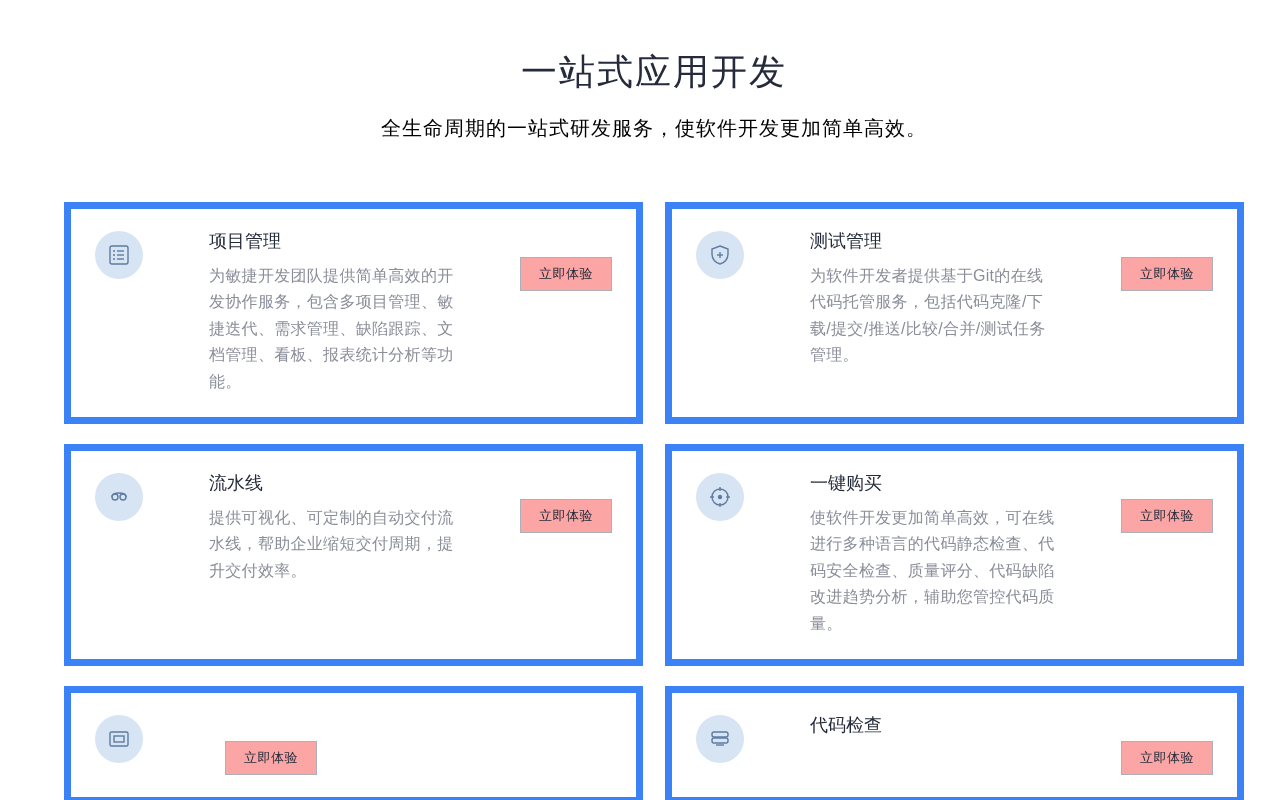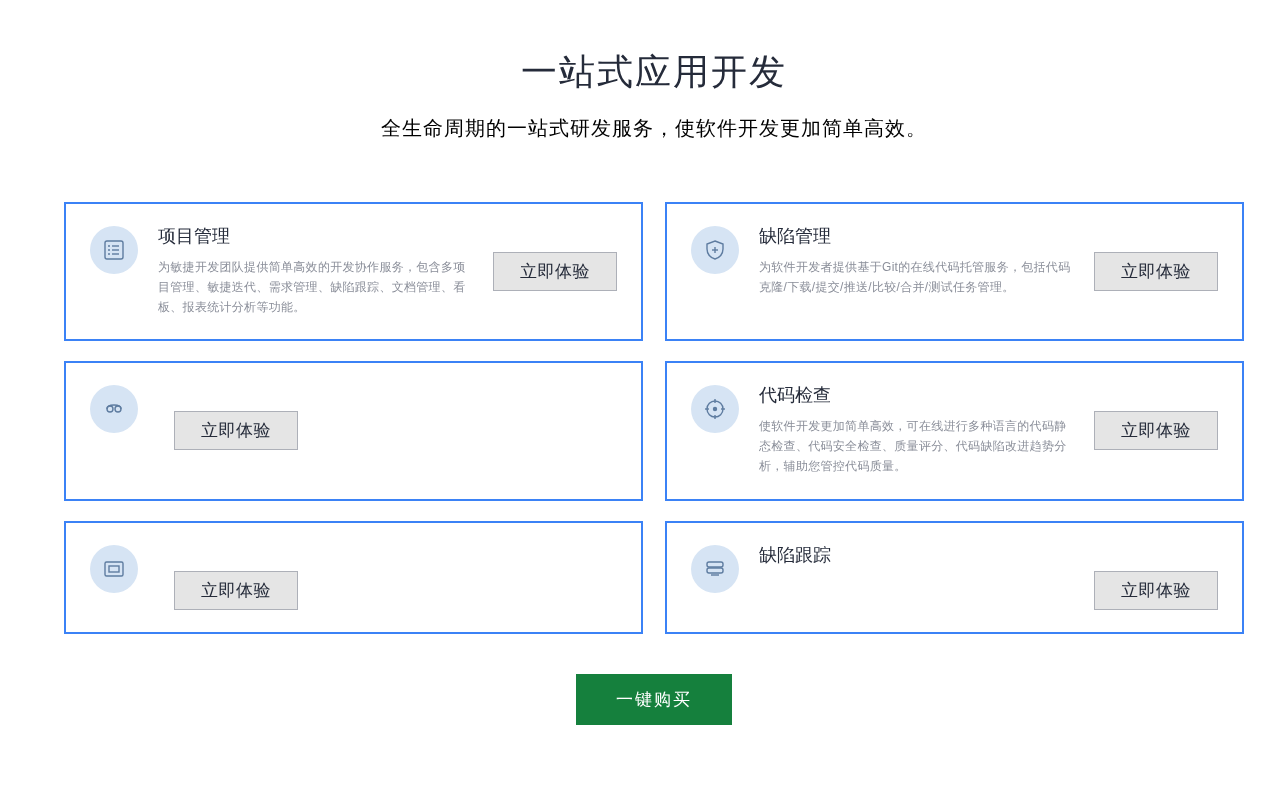--- a/index.html
+++ b/index.html
@@ -31,25 +31,26 @@
   }
   .grid {
     width: 1180px;
     margin: 60px auto 0;
     display: grid;
     grid-template-columns: 1fr 1fr;
     column-gap: 22px;
     row-gap: 20px;
   }
   .card {
-    border: 2px solid #3b82f6;
+    border: 7px solid #3b82f6;
     padding: 20px 24px 22px 24px;
     display: flex;
     align-items: flex-start;
     min-height: 110px;
+    gap: 46px;
   }
   .icon-circle {
     width: 48px;
     height: 48px;
     border-radius: 50%;
     background: #d6e4f4;
     flex: 0 0 48px;
     display: flex;
     align-items: center;
     justify-content: center;
@@ -58,38 +59,38 @@
   }
   .icon-circle svg { width: 24px; height: 24px; }
   .card-body { flex: 1 1 auto; }
   .card-title {
     font-size: 18px;
     color: #252b3a;
     font-weight: 400;
     margin-bottom: 10px;
   }
   .card-desc {
-    font-size: 12px;
+    font-size: 16px;
     color: #8a8e99;
     line-height: 1.65;
     max-width: 350px;
     letter-spacing: 0.3px;
   }
   .card-action {
     flex: 0 0 auto;
     margin-left: 16px;
     padding-top: 28px;
   }
   .btn-outline {
     display: inline-block;
     border: 1px solid #adb0b8;
     color: #252b3a;
-    font-size: 17px;
-    padding: 7px 26px;
-    background: #e5e5e5;
+    font-size: 13px;
+    padding: 7px 18px;
+    background: #fca5a5;
     cursor: pointer;
     letter-spacing: 0.5px;
   }
   .cta-row {
     text-align: center;
     margin-top: 40px;
   }
   .btn-primary {
     display: inline-block;
     background: #15803d;
@@ -134,54 +135,58 @@
 
     <div class="card">
       <div class="icon-circle">
         <svg viewBox="0 0 24 24" fill="none" stroke="#5e7ca0" stroke-width="1.4">
           <path d="M12 3 L20 6 V11 C20 16 16.5 20 12 21 C7.5 20 4 16 4 11 V6 Z"></path>
           <line x1="12" y1="9" x2="12" y2="15"></line>
           <line x1="9" y1="12" x2="15" y2="12"></line>
         </svg>
       </div>
       <div class="card-body">
-        <div class="card-title">缺陷管理</div>
+        <div class="card-title">测试管理</div>
         <div class="card-desc">为软件开发者提供基于Git的在线代码托管服务，包括代码克隆/下载/提交/推送/比较/合并/测试任务管理。</div>
       </div>
       <div class="card-action">
         <button class="btn-outline">立即体验</button>
       </div>
     </div>
 
     <div class="card">
       <div class="icon-circle">
         <svg viewBox="0 0 24 24" fill="none" stroke="#5e7ca0" stroke-width="1.4">
           <circle cx="8" cy="12" r="3"></circle>
           <circle cx="16" cy="12" r="3"></circle>
           <path d="M5 12 C5 9 8 8 12 8 C16 8 19 9 19 12"></path>
         </svg>
+      </div>
+      <div class="card-body">
+        <div class="card-title">流水线</div>
+        <div class="card-desc">提供可视化、可定制的自动交付流水线，帮助企业缩短交付周期，提升交付效率。</div>
       </div>
       <div class="card-action">
         <button class="btn-outline">立即体验</button>
       </div>
     </div>
 
     <div class="card">
       <div class="icon-circle">
         <svg viewBox="0 0 24 24" fill="none" stroke="#5e7ca0" stroke-width="1.4">
           <circle cx="12" cy="12" r="8"></circle>
           <line x1="12" y1="2" x2="12" y2="6"></line>
           <line x1="12" y1="18" x2="12" y2="22"></line>
           <line x1="2" y1="12" x2="6" y2="12"></line>
           <line x1="18" y1="12" x2="22" y2="12"></line>
           <circle cx="12" cy="12" r="1.5" fill="#5e7ca0"></circle>
         </svg>
       </div>
       <div class="card-body">
-        <div class="card-title">代码检查</div>
+        <div class="card-title">一键购买</div>
         <div class="card-desc">使软件开发更加简单高效，可在线进行多种语言的代码静态检查、代码安全检查、质量评分、代码缺陷改进趋势分析，辅助您管控代码质量。</div>
       </div>
       <div class="card-action">
         <button class="btn-outline">立即体验</button>
       </div>
     </div>
 
     <div class="card">
       <div class="icon-circle">
         <svg viewBox="0 0 24 24" fill="none" stroke="#5e7ca0" stroke-width="1.4">
@@ -196,21 +201,21 @@
 
     <div class="card">
       <div class="icon-circle">
         <svg viewBox="0 0 24 24" fill="none" stroke="#5e7ca0" stroke-width="1.4">
           <rect x="4" y="5" width="16" height="5" rx="2"></rect>
           <rect x="4" y="11" width="16" height="5" rx="2"></rect>
           <line x1="8" y1="18" x2="16" y2="18"></line>
         </svg>
       </div>
       <div class="card-body">
-        <div class="card-title">缺陷跟踪</div>
+        <div class="card-title">代码检查</div>
       </div>
       <div class="card-action">
         <button class="btn-outline">立即体验</button>
       </div>
     </div>
 
   </div>
 
   <div class="cta-row">
     <button class="btn-primary">一键购买</button>

